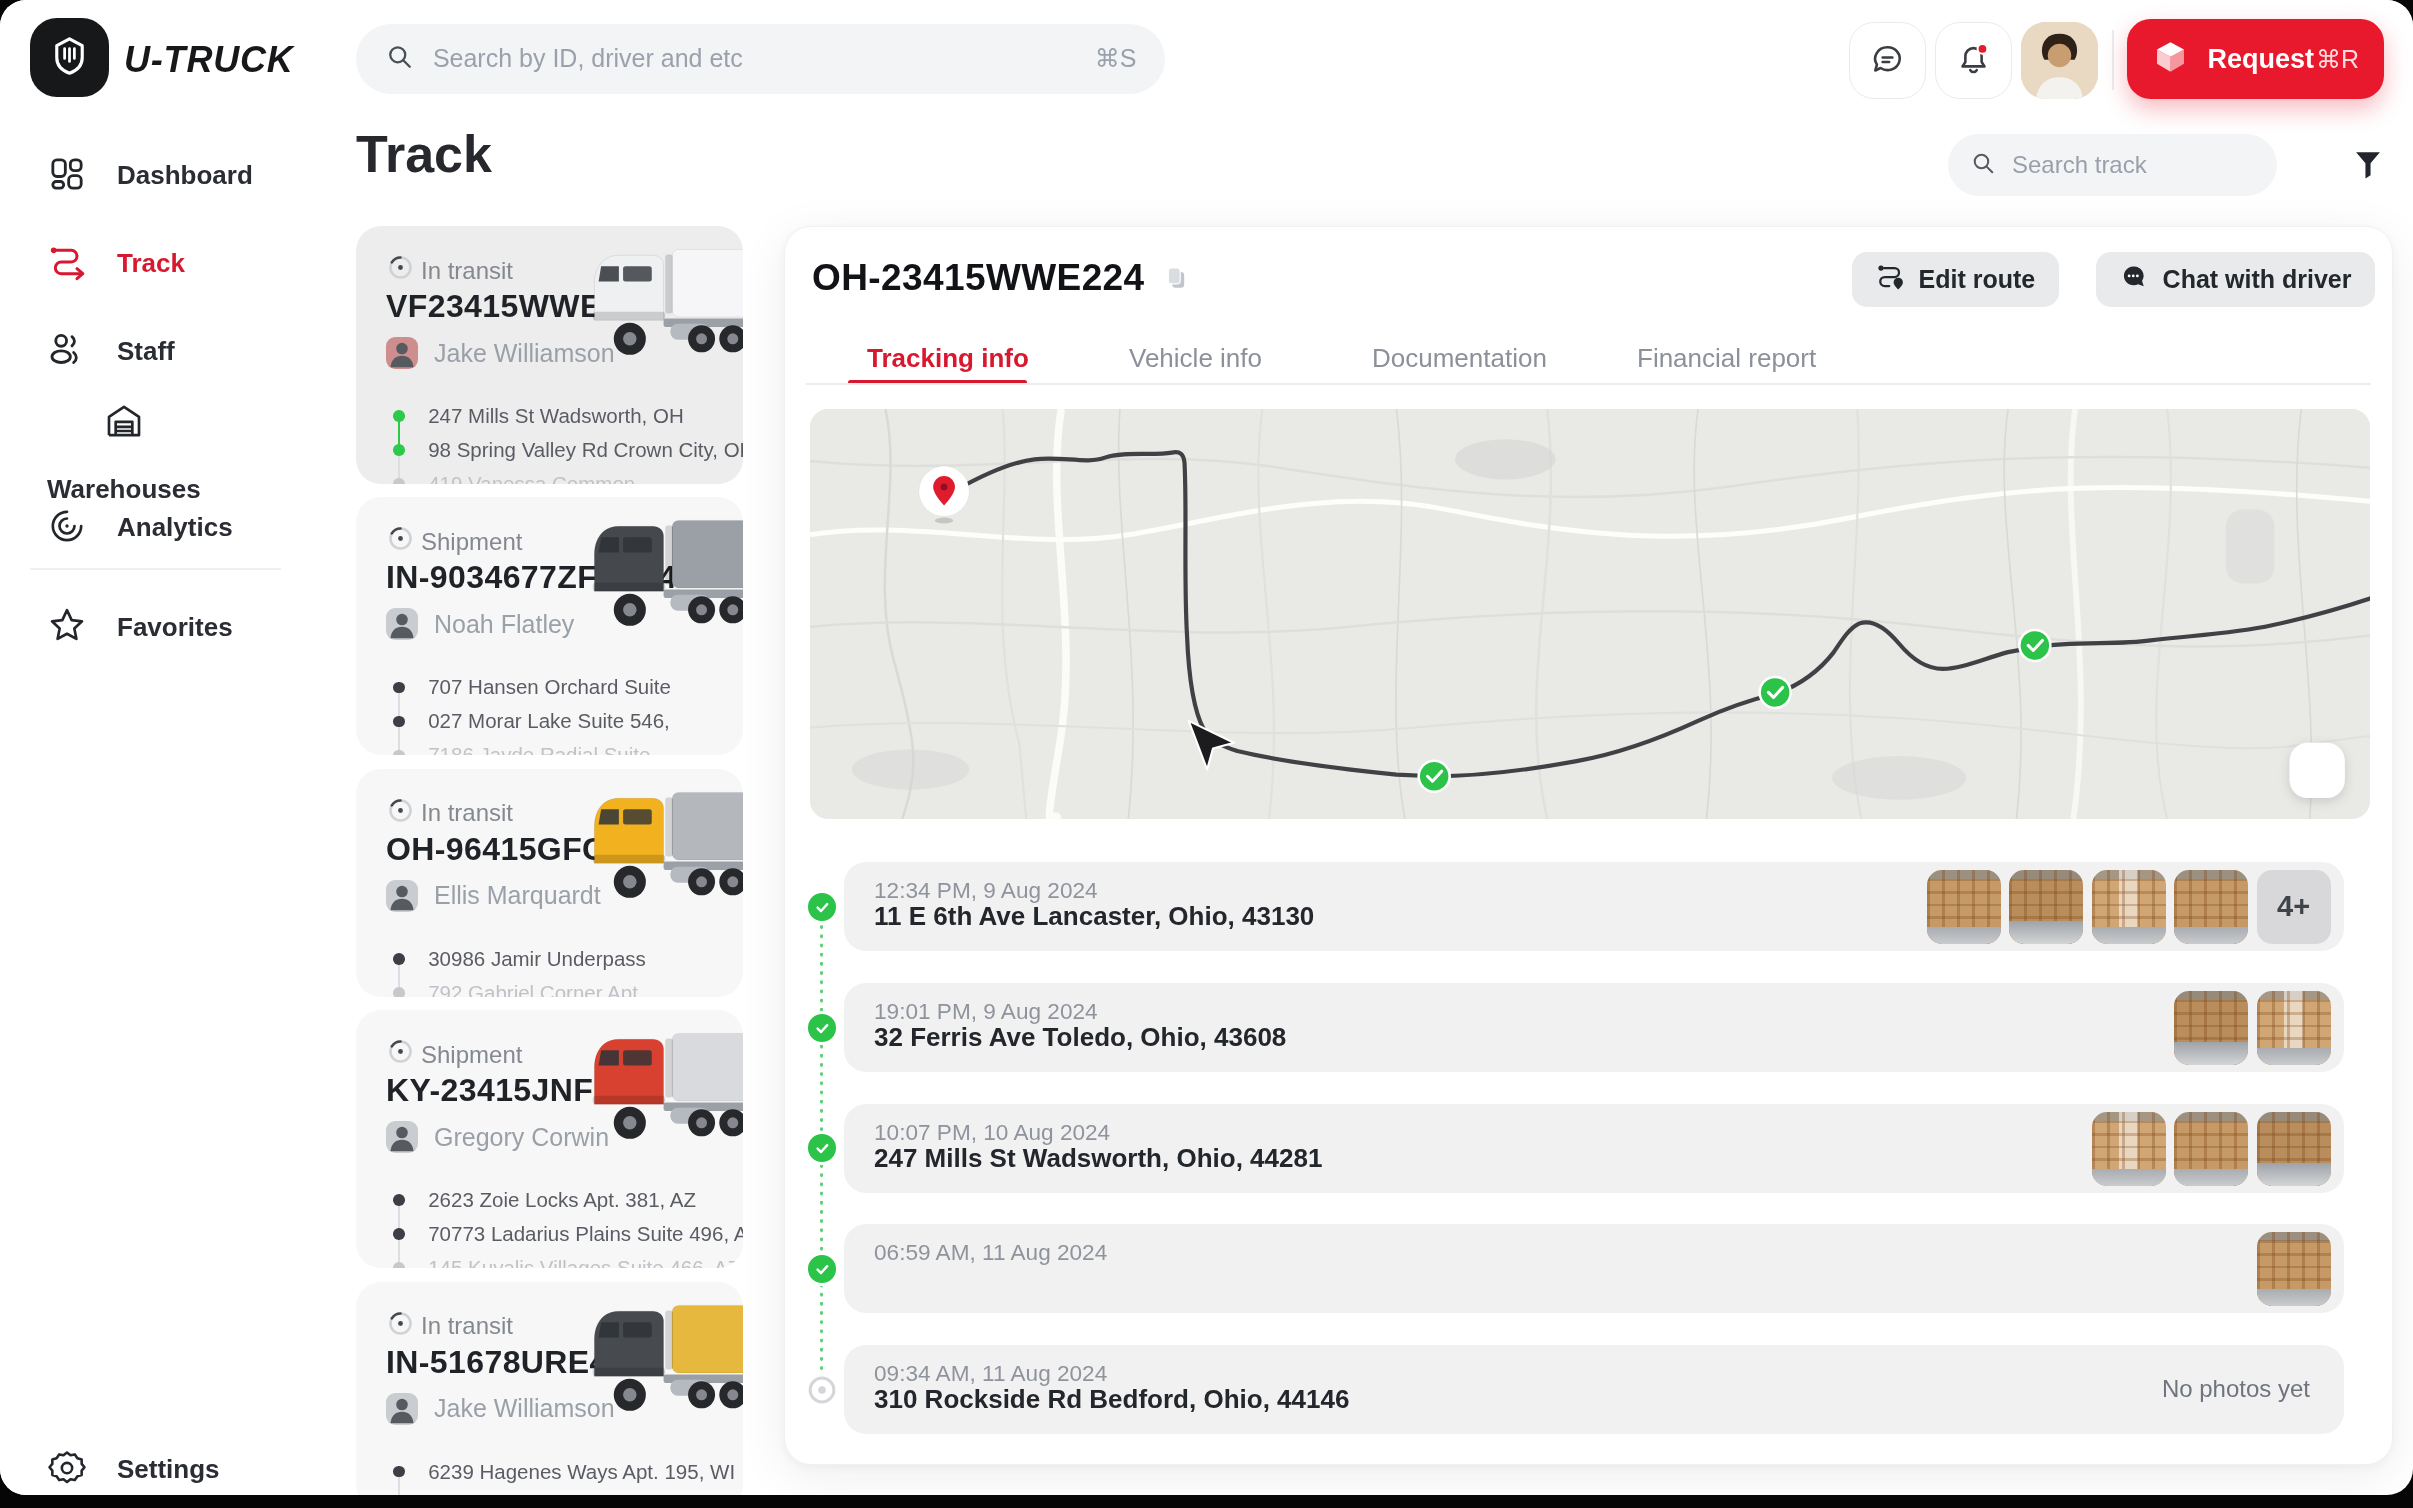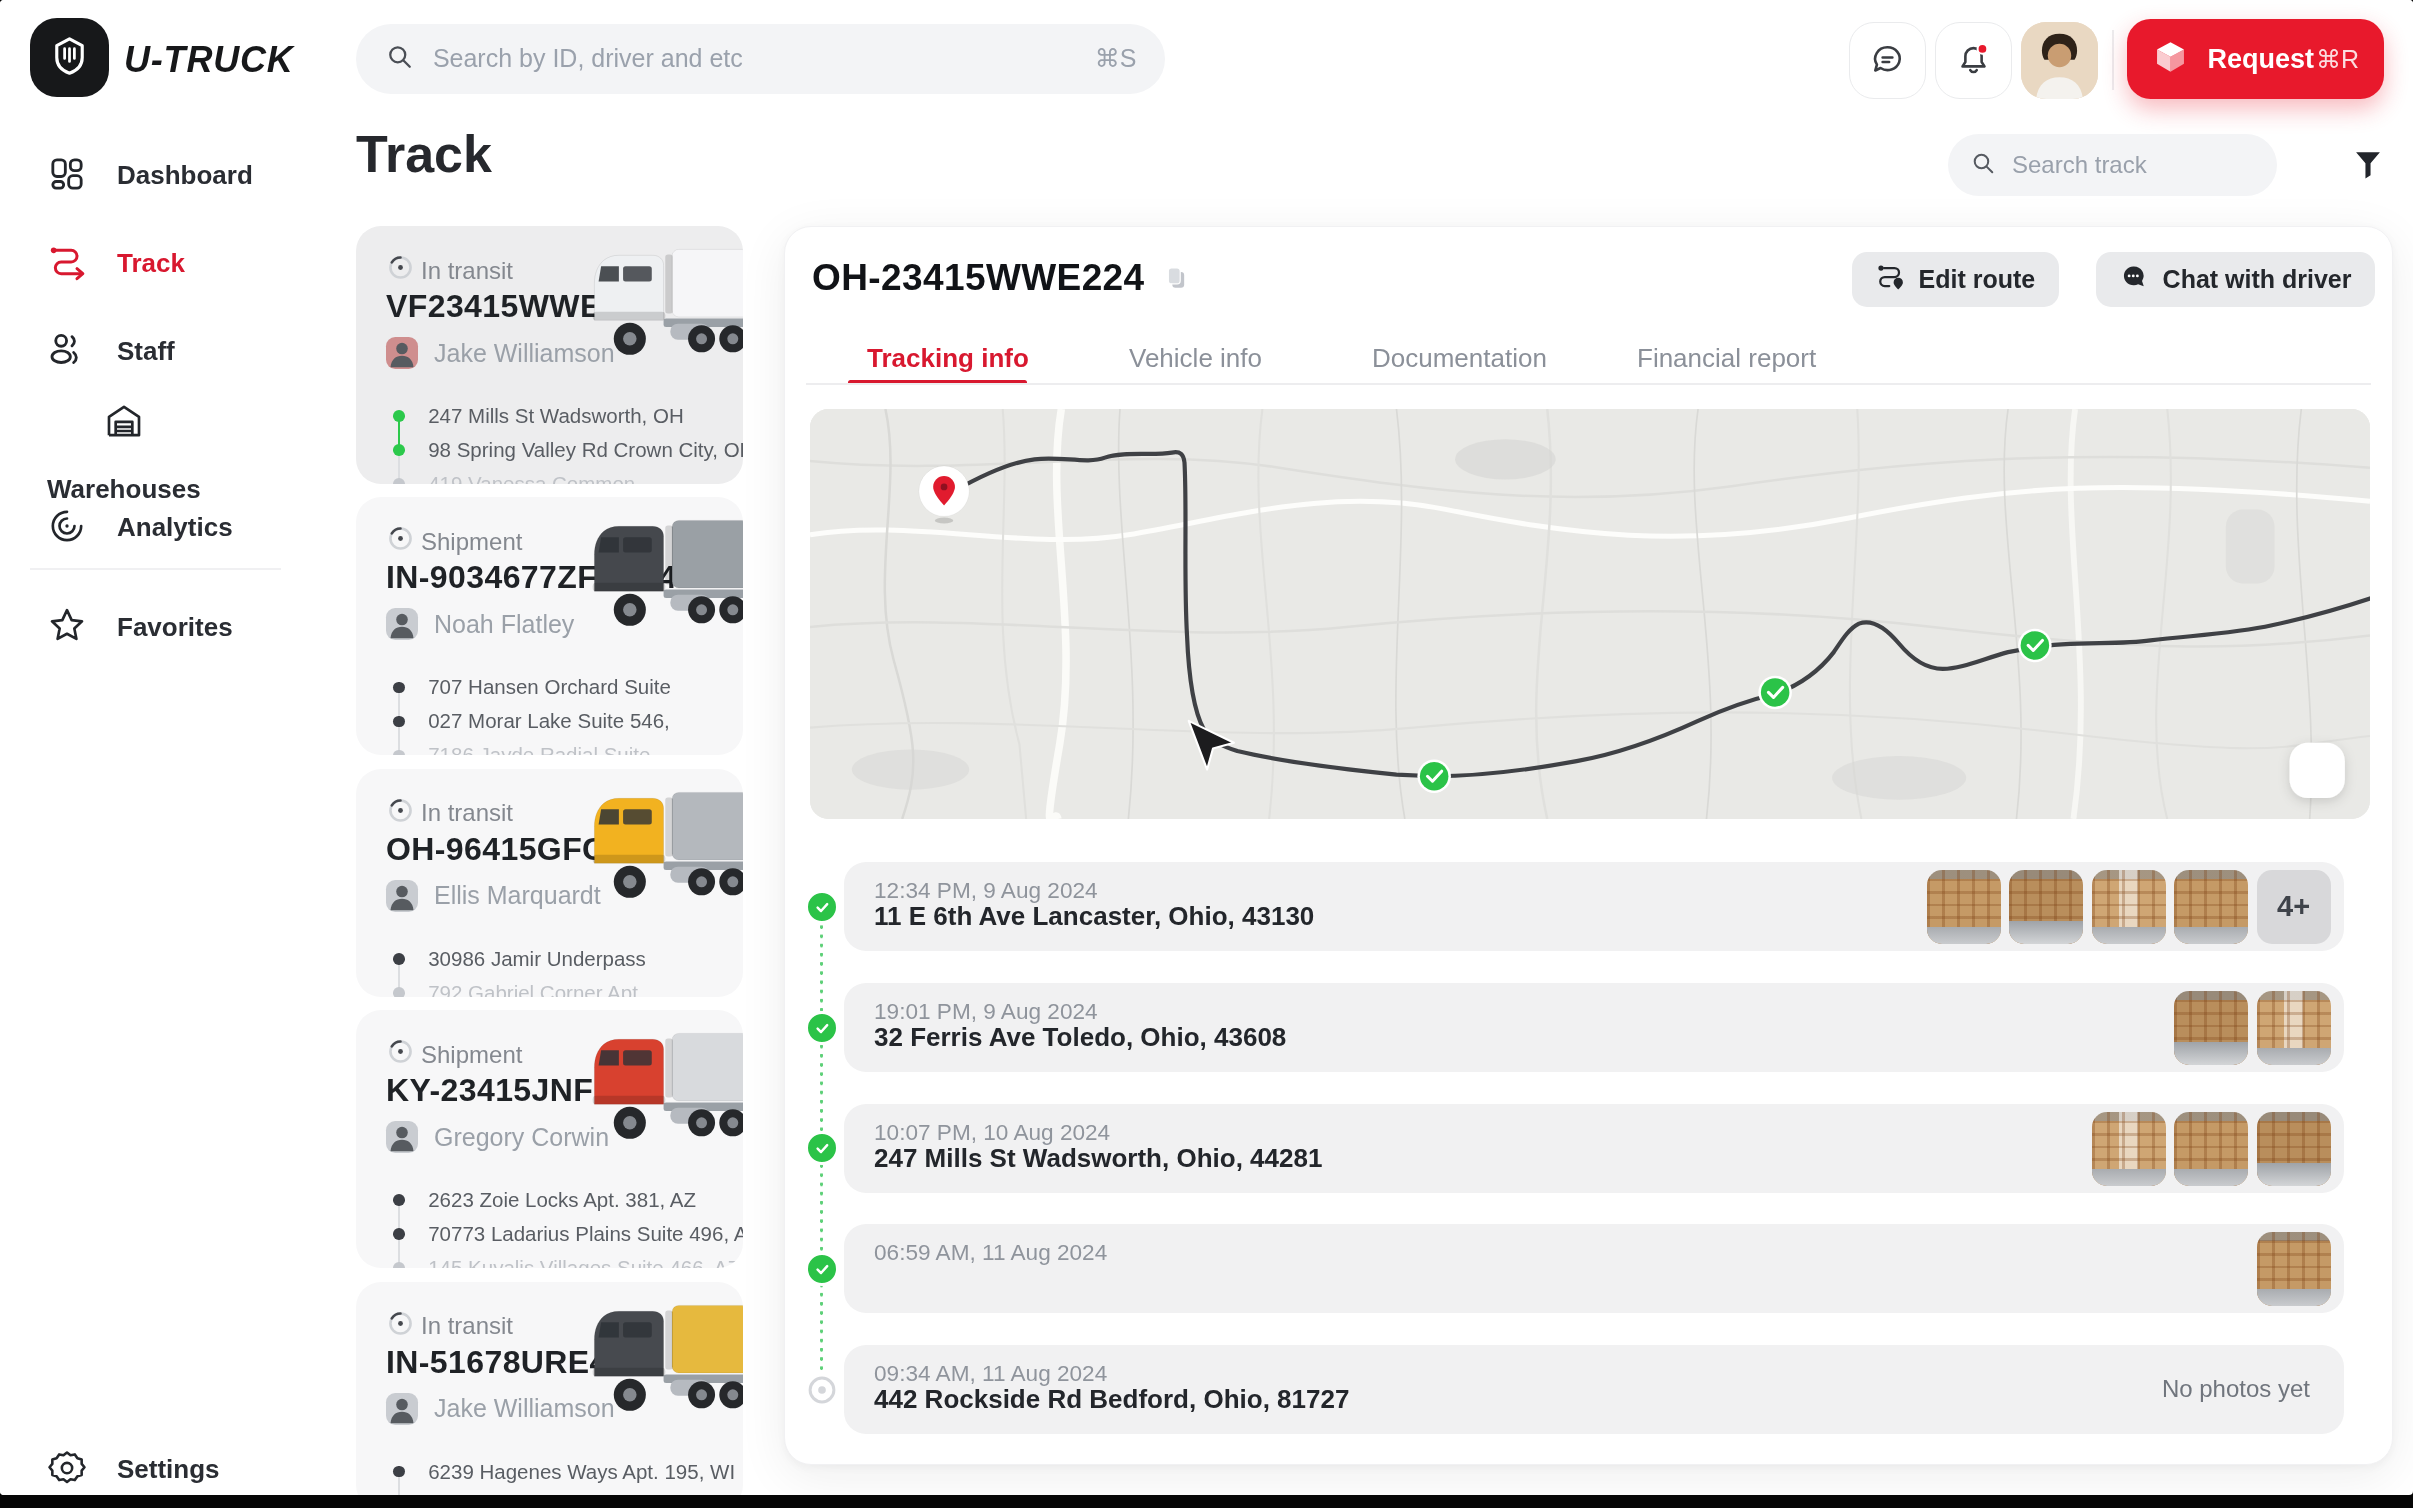--- a/index.html
+++ b/index.html
@@ -1,19 +1,19 @@
 <!DOCTYPE html>
 <html style="font-size:13.4px"><head>
 <meta charset="utf-8">
 <style>
   * { margin:0; padding:0; box-sizing:border-box; }
   html,body { width:2413px; height:1508px; background:#060606; overflow:hidden;
     font-family:"Liberation Sans","DejaVu Sans",sans-serif; }
   .app { position:absolute; left:0; top:0; right:0; bottom:13.4px; background:#fff;
-    border-radius:4px; overflow:hidden; }
+    border-radius:26px; overflow:hidden; }
 
   
   .topbar { position:absolute; left:0; top:0; right:0; height:117px; background:#fff; z-index:5; }
   .logo-badge { position:absolute; left:30px; top:18.4px; width:79px; height:79px; background:#17181a;
     border-radius:27px; display:flex; align-items:center; justify-content:center; }
   .logo-badge svg { width:47px; height:47px; }
   .brand { position:absolute; left:124px; top:39px; font-size:36px; font-weight:900; font-style:italic;
     color:#17181a; letter-spacing:0.8px; }
   .gsearch { position:absolute; left:356px; top:23.5px; width:809px; height:70px; background:#f3f4f6;
     border-radius:35px; display:flex; align-items:center; padding:0 28.5px; }
@@ -656,19 +656,19 @@
           <div class="tl-photos">
             <div class="ph "></div>
           </div>
         </div>
         <div class="tl-marker pending" style="top: 1146px;"><svg viewBox="0 0 40 40">
             <circle cx="20" cy="20" r="14" fill="#fff" stroke="#d4d6da" stroke-width="3.5"></circle>
             <circle cx="20" cy="20" r="4.5" fill="#d4d6da"></circle>
           </svg></div>
         <div class="tl-row" style="top: 1118px; height: 89px;">
           <div class="tl-time">09:34 AM, 11 Aug 2024</div>
-          <div class="tl-addr">442 Rockside Rd Bedford, Ohio, 81727</div>
+          <div class="tl-addr">310 Rockside Rd Bedford, Ohio, 44146</div>
           <div class="no-photos">No photos yet</div>
         </div>
       </div>
   </section>
 </div>
 
 
 </body></html>

